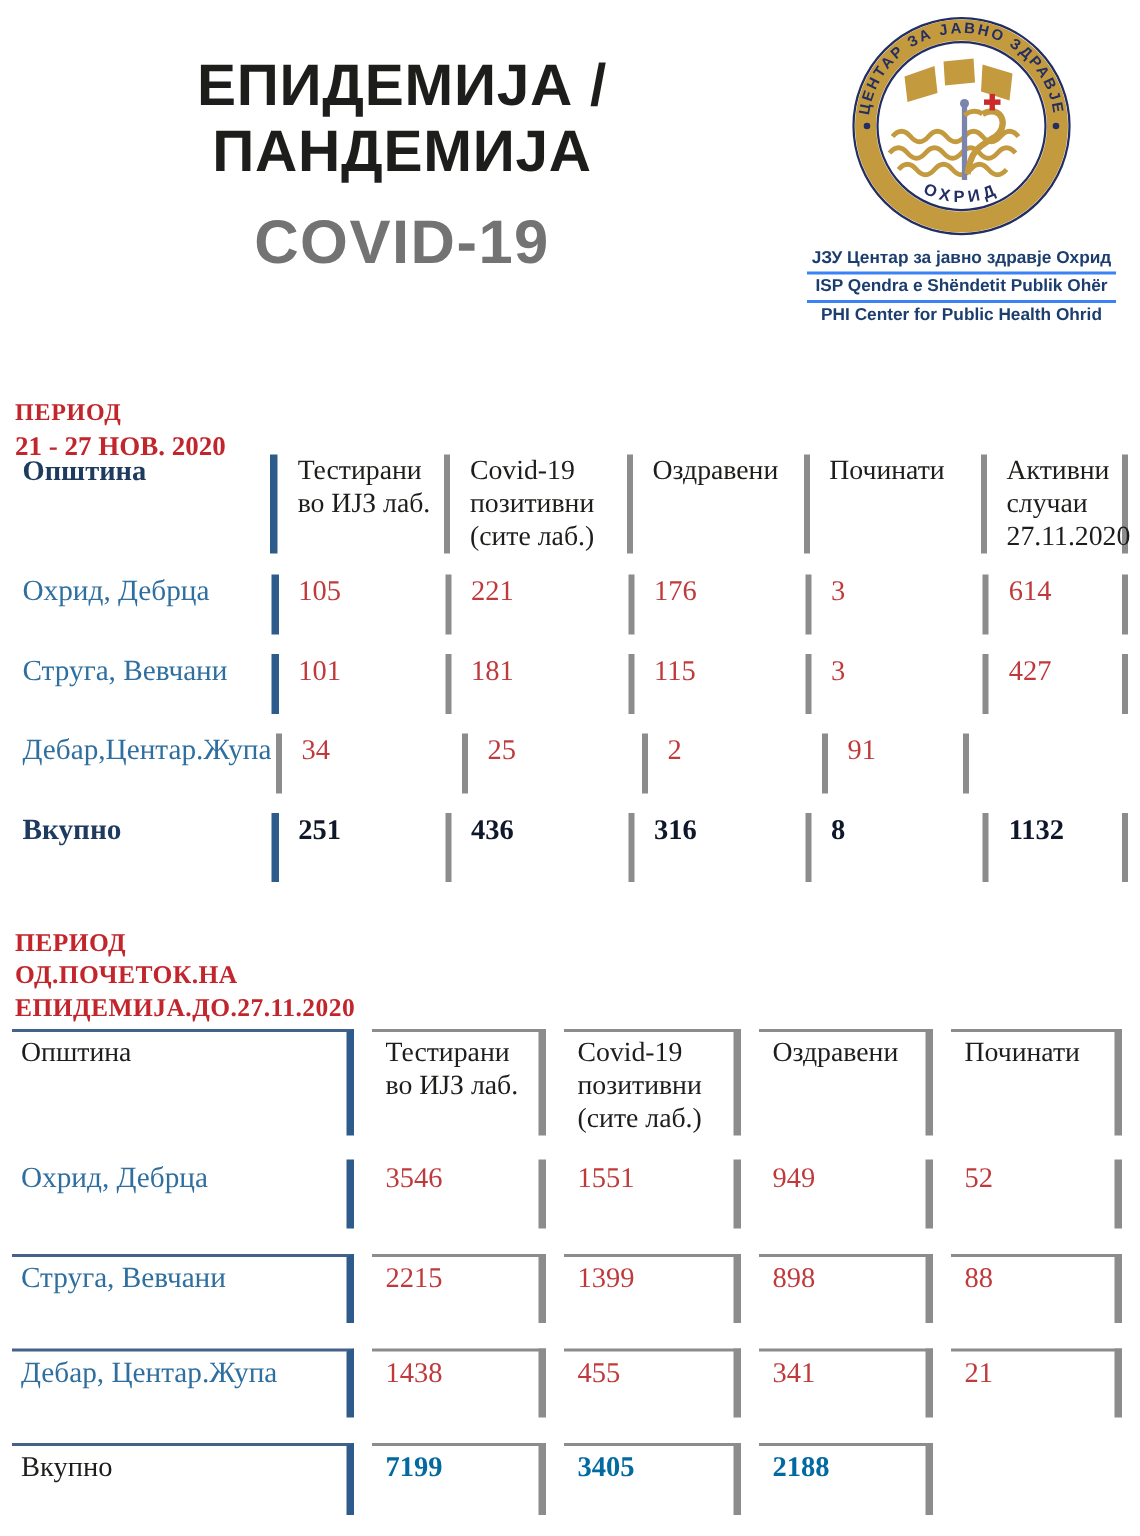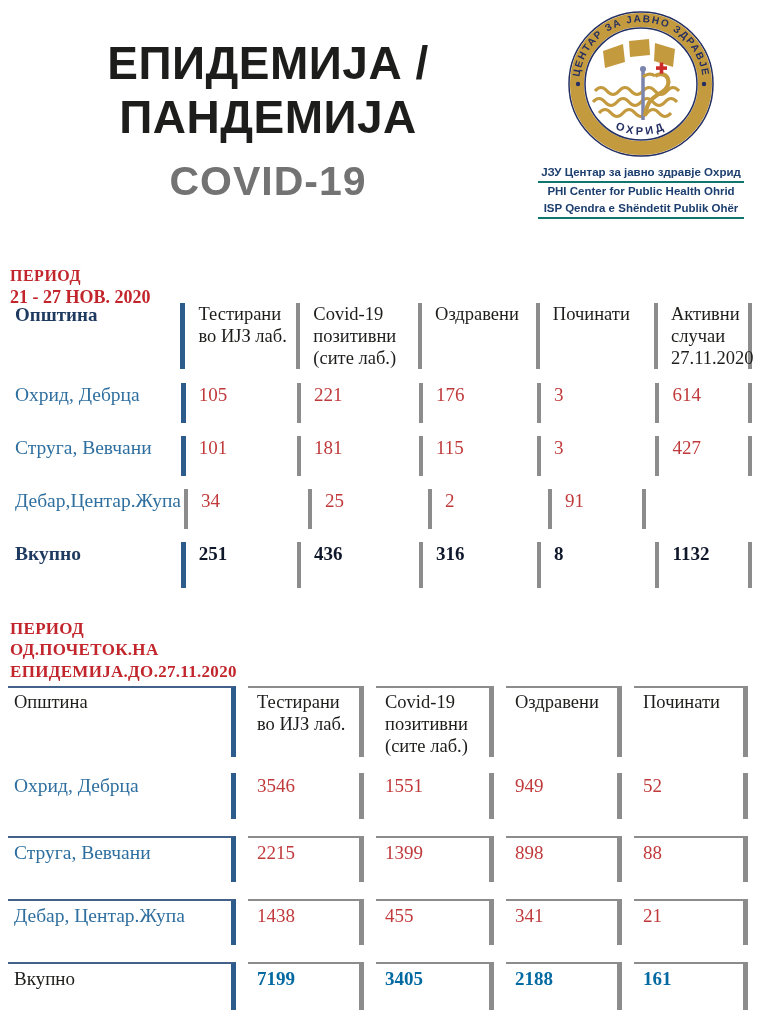--- a/index.html
+++ b/index.html
@@ -5,30 +5,30 @@
   * { margin:0; padding:0; box-sizing:border-box; }
   html,body { background:#e9e9e9; }
   .page {
     position:relative; width:760px; height:1024px; margin:0 auto;
     background:#ffffff; overflow:hidden;
     font-family:"Liberation Serif", serif; color:#1d1d1b;
   }
 
   
   .title-block { position:absolute; left:22px; top:36px; width:492px; text-align:center; }
-  .main-title { font-family:"Liberation Sans", sans-serif; font-weight:bold; font-size:46px; color:#1d1d1b; letter-spacing:0.5px; }
+  .main-title { font-family:"Liberation Sans", sans-serif; font-weight:bold; font-size:39px; color:#1d1d1b; letter-spacing:0.5px; }
   .covid-title { font-family:"Liberation Sans", sans-serif; font-weight:bold; font-size:41px; color:#737373; margin-top:14px; letter-spacing:1px; }
 
   .logo-block { position:absolute; left:538px; top:10px; width:206px; }
   .logo-block svg { display:block; margin:0 auto; }
   .ring-text { font-family:"Liberation Sans", sans-serif; font-size:10px; font-weight:bold; fill:#232e63; letter-spacing:1.6px; }
   .ring-text-b { font-family:"Liberation Sans", sans-serif; font-size:11px; font-weight:bold; fill:#232e63; letter-spacing:3px; }
   .logo-caps { margin-top:6px; }
   .cap { font-family:"Liberation Sans", sans-serif; font-weight:bold; font-size:11.5px; color:#1c3e6e; text-align:center; padding:2px 0 3px; white-space:nowrap; }
-  .cap-u { border-bottom:2px solid #0f766e; }
+  .cap-u { border-bottom:2px solid #3b82f6; }
 
   
   .period { position:absolute; color:#c2262c; font-weight:bold; line-height:1.25; }
   .period1 { left:10px; top:266px; }
   .period2 { left:10px; top:618px; }
   .p-small { font-size:16px; letter-spacing:0.5px; }
   .p-big { font-size:18px;text-align:center; }
   .p-line { font-size:17px; letter-spacing:0.3px; }
 
   
@@ -114,22 +114,22 @@
         <path d="M88,66 c13,-7 19,9 7,16 c-10,6 -15,9 -17,24" stroke="#c49a3f" stroke-width="4.2" fill="none"></path>
         <path d="M88,66 c-4,-3 -9,-2 -12,1" stroke="#c49a3f" stroke-width="3.2" fill="none"></path>
       </g>
       <g>
         <rect x="89" y="56.3" width="11" height="3.6" fill="#cc2a2a"></rect>
         <rect x="92.7" y="52.6" width="3.6" height="11" fill="#cc2a2a"></rect>
       </g>
     </svg>
     <div class="logo-caps">
       <div class="cap cap-u">ЈЗУ Центар за јавно здравје Охрид</div>
+      <div class="cap cap-u">ISP Qendra e Shëndetit Publik Ohër</div>
       <div class="cap">PHI Center for Public Health Ohrid</div>
-      <div class="cap cap-u">ISP Qendra e Shëndetit Publik Ohër</div>
     </div>
   </div>
 
   <div class="period period1">
     <div class="p-small">ПЕРИОД</div>
     <div class="p-big">21 - 27 НОВ. 2020</div>
   </div>
 
   <div class="table1">
     <div class="t1-row t1-head">
@@ -206,17 +206,16 @@
       <div class="t2c t2-c2 val">1438</div>
       <div class="t2c t2-c3 val">455</div>
       <div class="t2c t2-c4 val">341</div>
       <div class="t2c t2-c5 val">21</div>
     </div>
     <div class="t2-row t2-total">
       <div class="t2c t2-c1 total-name2">Вкупно</div>
       <div class="t2c t2-c2 total-val">7199</div>
       <div class="t2c t2-c3 total-val">3405</div>
       <div class="t2c t2-c4 total-val">2188</div>
-      <div class="t2c t2-c5 total-val">161</div>
     </div>
   </div>
 
 </div>
 
 </body></html>

